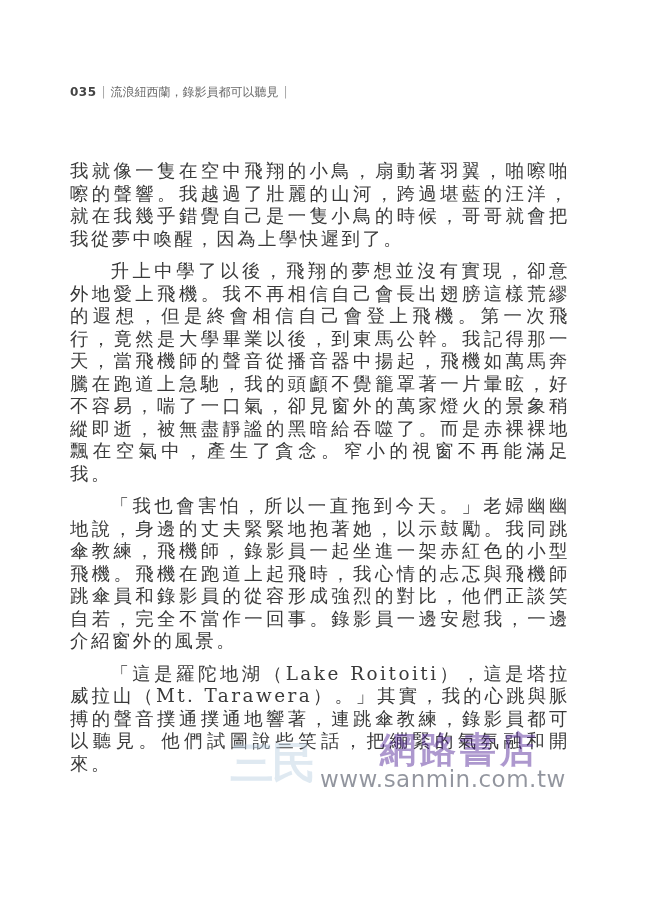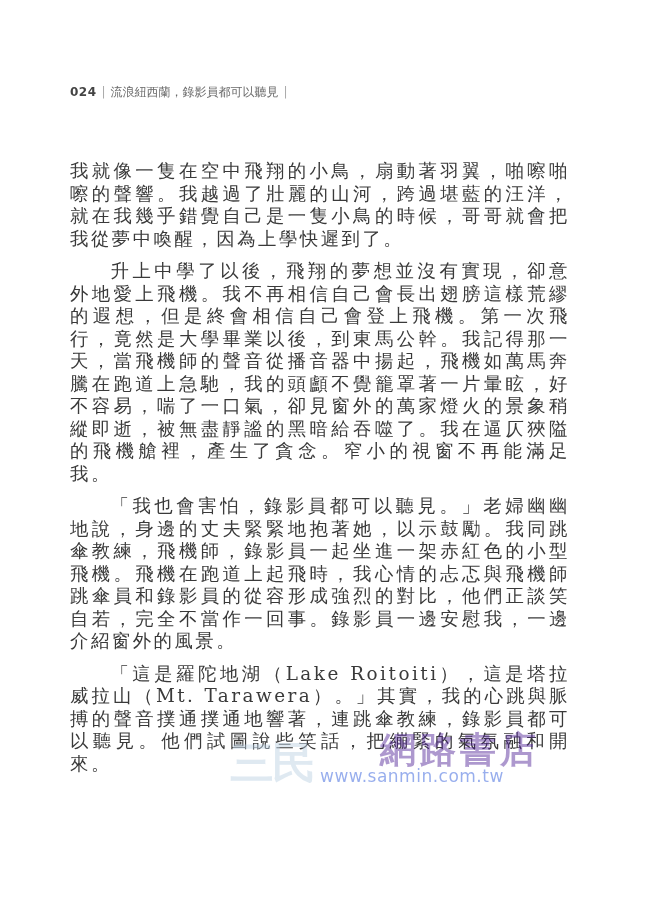--- a/index.html
+++ b/index.html
@@ -68,46 +68,46 @@
       font-size: 36px;
       font-weight: bold;
       color: #4c1d95;
       letter-spacing: 4px;
     }
     .watermark .wm-url {
       position: absolute;
       left: 170px;
       top: 44px;
       font-family: "DejaVu Sans", "Liberation Sans", sans-serif;
-      font-size: 17px;
-      color: #1d4ed8;
+      font-size: 23px;
+      color: #0f172a;
       letter-spacing: 0.5px;
     }
     .watermark .wm-logo {
       position: absolute;
       left: 80px;
       top: 12px;
       font-family: "DejaVu Sans", "Liberation Sans", sans-serif;
       font-size: 44px;
       font-weight: bold;
       color: #b9cfe2;
       letter-spacing: -2px;
     }
   </style>
 </head>
 <body>
 
 <div class="page-header">
-  <span class="page-number">024</span><span class="sep">|</span><span>流浪紐西蘭，錄影員都可以聽見</span><span class="sep">|</span>
+  <span class="page-number">035</span><span class="sep">|</span><span>流浪紐西蘭，錄影員都可以聽見</span><span class="sep">|</span>
 </div>
 
 <div class="body-text">
   <p class="para">我就像一隻在空中飛翔的小鳥，扇動著羽翼，啪嚓啪嚓的聲響。我越過了壯麗的山河，跨過堪藍的汪洋，就在我幾乎錯覺自己是一隻小鳥的時候，哥哥就會把我從夢中喚醒，因為上學快遲到了。</p>
-  <p class="para indent">升上中學了以後，飛翔的夢想並沒有實現，卻意外地愛上飛機。我不再相信自己會長出翅膀這樣荒繆的遐想，但是終會相信自己會登上飛機。第一次飛行，竟然是大學畢業以後，到東馬公幹。我記得那一天，當飛機師的聲音從播音器中揚起，飛機如萬馬奔騰在跑道上急馳，我的頭顱不覺籠罩著一片暈眩，好不容易，喘了一口氣，卻見窗外的萬家燈火的景象稍縱即逝，被無盡靜謐的黑暗給吞噬了。我在逼仄狹隘的飛機艙裡，產生了貪念。窄小的視窗不再能滿足我。</p>
-  <p class="para indent">「我也會害怕，錄影員都可以聽見。」老婦幽幽地說，身邊的丈夫緊緊地抱著她，以示鼓勵。我同跳傘教練，飛機師，錄影員一起坐進一架赤紅色的小型飛機。飛機在跑道上起飛時，我心情的忐忑與飛機師跳傘員和錄影員的從容形成強烈的對比，他們正談笑自若，完全不當作一回事。錄影員一邊安慰我，一邊介紹窗外的風景。</p>
+  <p class="para indent">升上中學了以後，飛翔的夢想並沒有實現，卻意外地愛上飛機。我不再相信自己會長出翅膀這樣荒繆的遐想，但是終會相信自己會登上飛機。第一次飛行，竟然是大學畢業以後，到東馬公幹。我記得那一天，當飛機師的聲音從播音器中揚起，飛機如萬馬奔騰在跑道上急馳，我的頭顱不覺籠罩著一片暈眩，好不容易，喘了一口氣，卻見窗外的萬家燈火的景象稍縱即逝，被無盡靜謐的黑暗給吞噬了。而是赤裸裸地飄在空氣中，產生了貪念。窄小的視窗不再能滿足我。</p>
+  <p class="para indent">「我也會害怕，所以一直拖到今天。」老婦幽幽地說，身邊的丈夫緊緊地抱著她，以示鼓勵。我同跳傘教練，飛機師，錄影員一起坐進一架赤紅色的小型飛機。飛機在跑道上起飛時，我心情的忐忑與飛機師跳傘員和錄影員的從容形成強烈的對比，他們正談笑自若，完全不當作一回事。錄影員一邊安慰我，一邊介紹窗外的風景。</p>
   <p class="para indent">「這是羅陀地湖（Lake Roitoiti），這是塔拉威拉山（Mt. Tarawera）。」其實，我的心跳與脈搏的聲音撲通撲通地響著，連跳傘教練，錄影員都可以聽見。他們試圖說些笑話，把繃緊的氣氛融和開來。</p>
 </div>
 
 <div class="watermark">
   <span class="wm-logo">三民</span>
   <span class="wm-cn">網路書店</span>
   <span class="wm-url">www.sanmin.com.tw</span>
 </div>
 
 </body></html>

